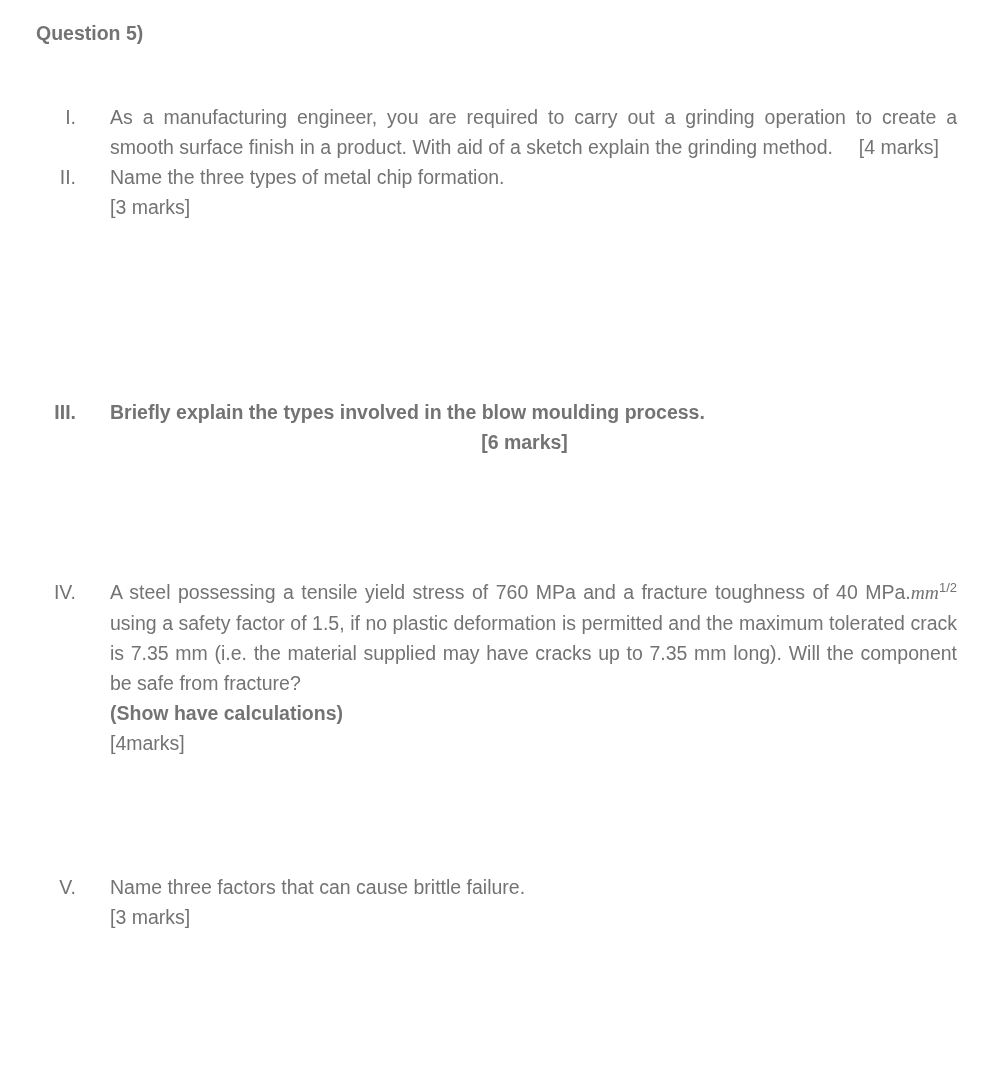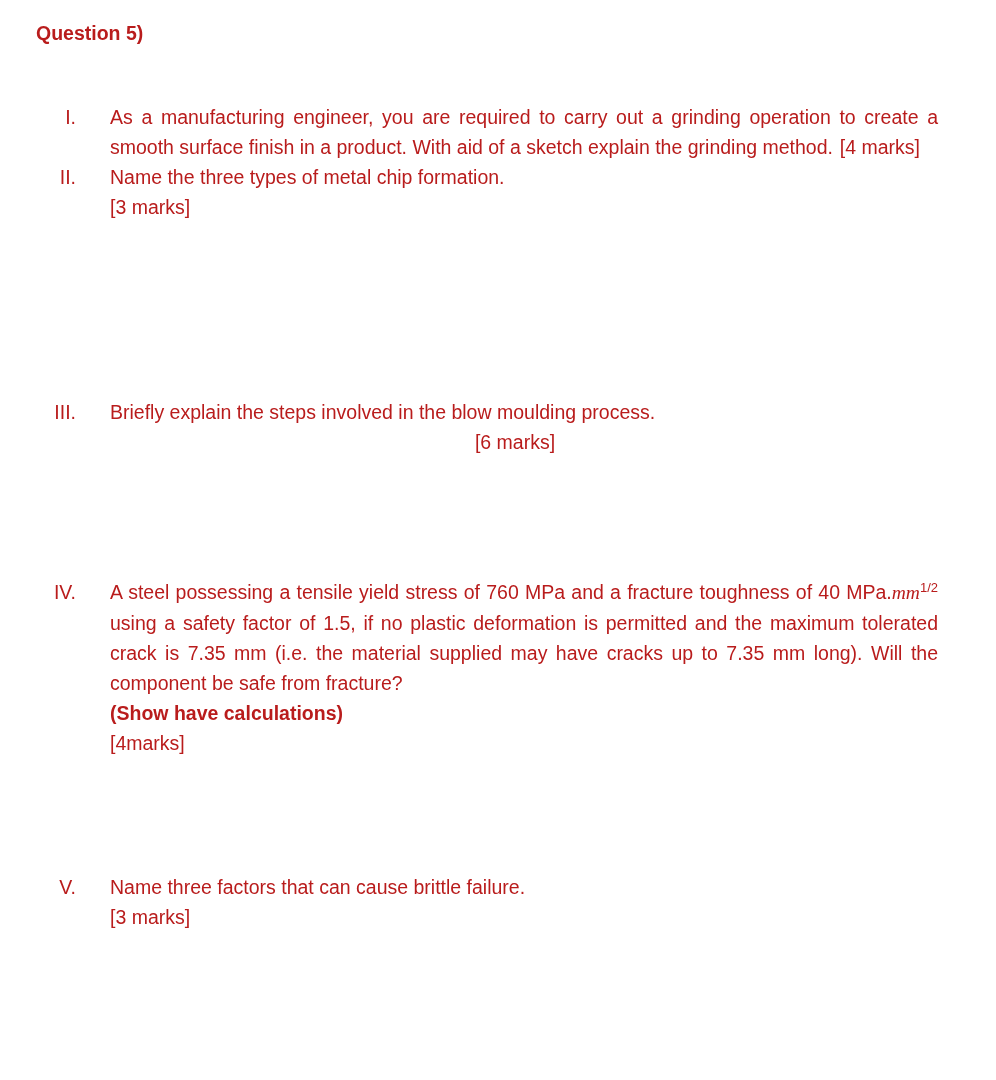--- a/index.html
+++ b/index.html
@@ -5,23 +5,23 @@
   html, body {
     margin: 0;
     padding: 0;
     background: #ffffff;
   }
   .page {
     position: relative;
     width: 996px;
     height: 1080px;
     box-sizing: border-box;
-    padding: 18px 58px 0 36px;
+    padding: 18px 39px 0 36px;
     background: #ffffff;
-    color: #b91c1c;
+    color: #737373;
     font-family: "Liberation Sans", sans-serif;
     font-size: 19.5px;
     line-height: 30px;
     overflow: hidden;
   }
   .title {
     font-weight: bold;
     font-size: 19.5px;
     line-height: 30px;
   }
@@ -65,21 +65,21 @@
     font-family: "Liberation Serif", serif;
     font-style: italic;
   }
   sup {
     font-size: 13px;
     line-height: 0;
   }
   
   .mt-item1 { margin-top: 54px; }
   .mt-item2 { }
-  .mt-item3 { margin-top: 175px; }
+  .mt-item3 { margin-top: 175px; font-weight: bold; }
   .mt-item4 { margin-top: 120px; }
   .mt-item5 { margin-top: 114px; }
 </style>
 </head>
 <body>
 
 <div class="page">
 
   <div class="title">Question 5)</div>
 
@@ -97,21 +97,21 @@
       <div class="row-between">
         <span>Name the three types of metal chip formation.</span>
         <span class="marks">[3 marks]</span>
       </div>
     </div>
   </div>
 
   <div class="item mt-item3">
     <div class="numeral">III.</div>
     <div class="content">
-      <div>Briefly explain the steps involved in the blow moulding process.</div>
+      <div>Briefly explain the types involved in the blow moulding process.</div>
       <div class="marks-line">[6 marks]</div>
     </div>
   </div>
 
   <div class="item mt-item4">
     <div class="numeral">IV.</div>
     <div class="content">
       <div class="justified">
         <span>A steel possessing a tensile yield stress of 760 MPa and a fracture toughness of 40 MPa.</span><em class="math">mm</em><sup>1/2</sup><span> using a safety factor of 1.5, if no plastic deformation is permitted and the maximum tolerated crack is 7.35 mm (i.e. the material supplied may have cracks up to 7.35 mm long). Will the component be safe from fracture?</span>
       </div>

